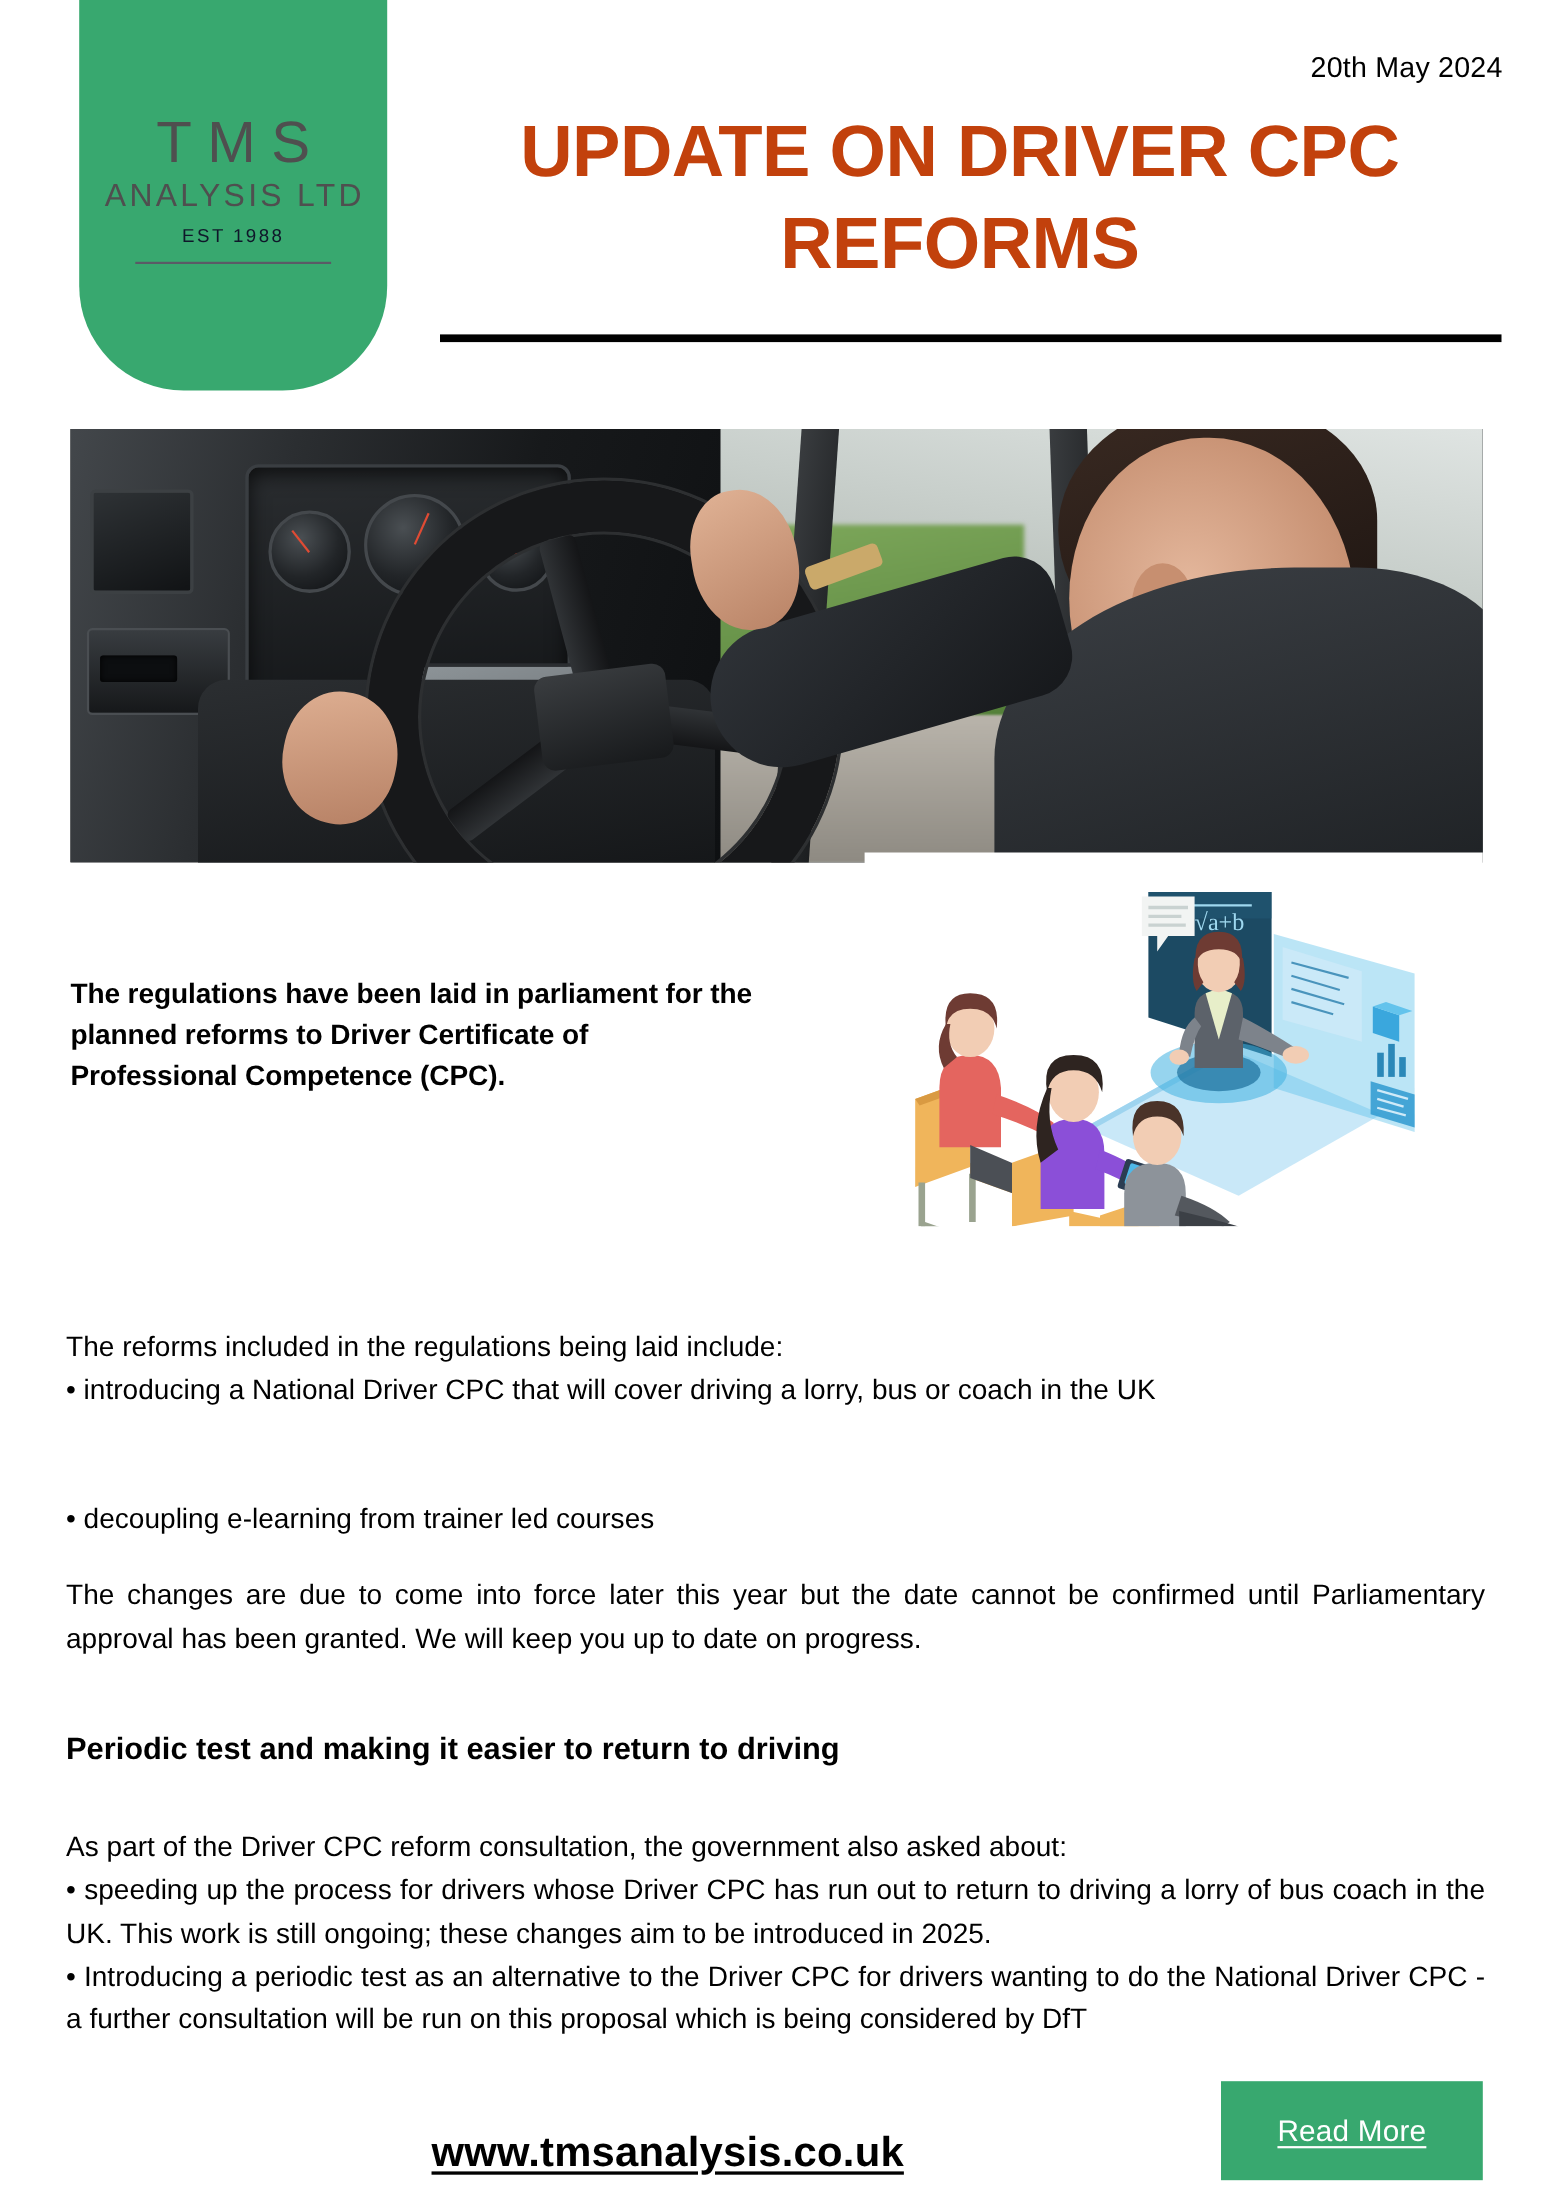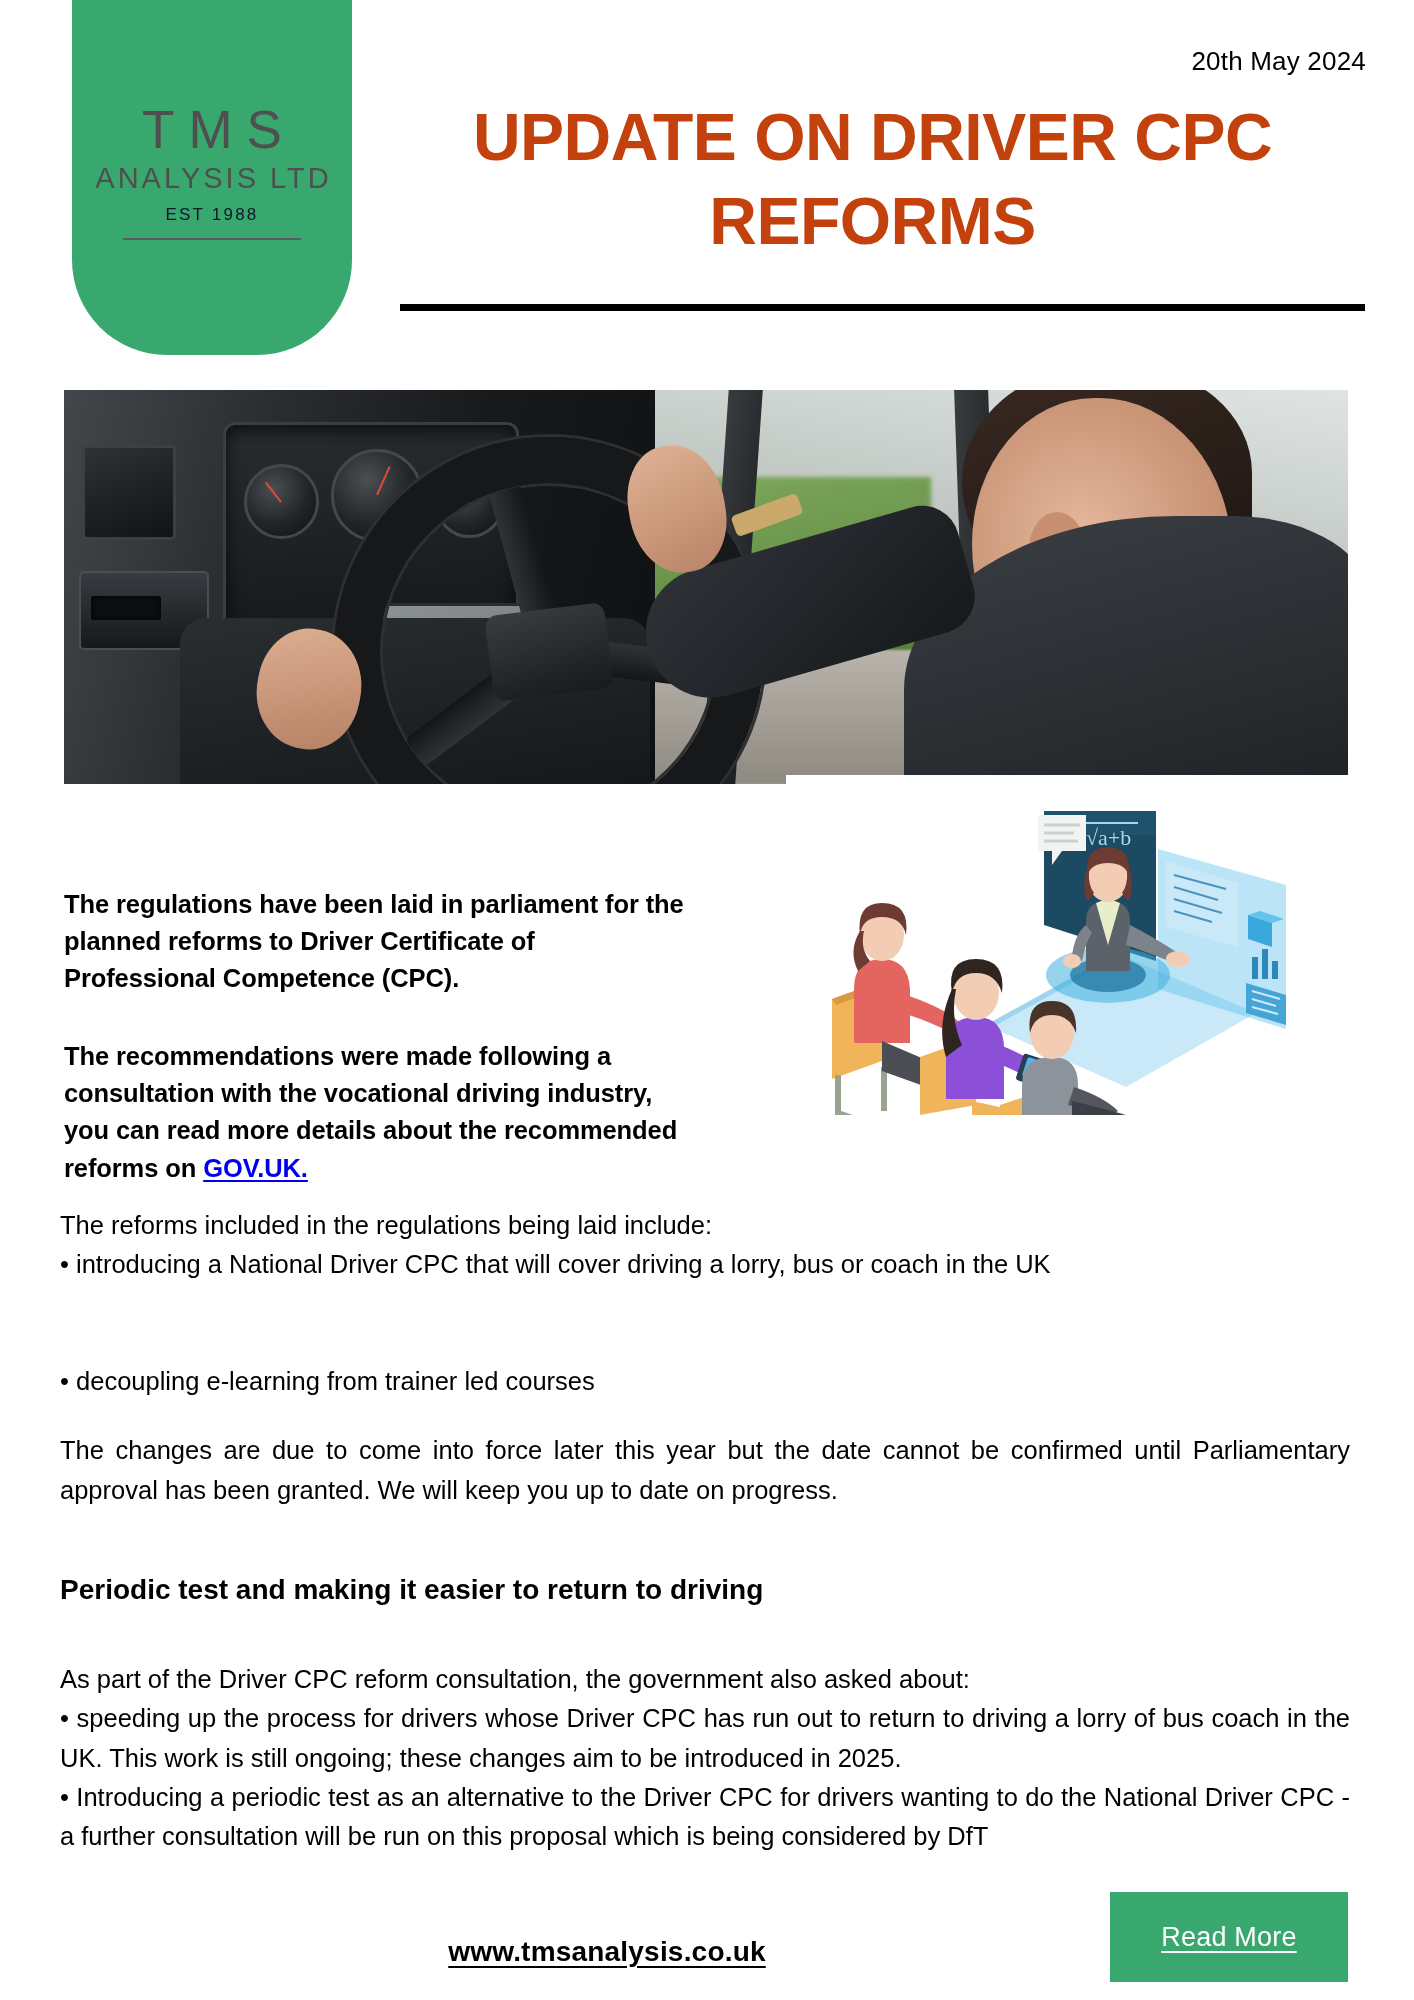--- a/index.html
+++ b/index.html
@@ -353,21 +353,21 @@
     text-underline-offset: 5px;
     letter-spacing: 0.2px;
   }
 
   .website {
     position: absolute;
     left: 0;
     top: 1936px;
     width: 1414px;
     text-align: center;
-    font-size: 28px;
+    font-size: 38px;
     font-weight: 700;
     color: #000000;
     text-underline-offset: 5px;
     letter-spacing: 0.2px;
     padding-right: 200px;
   }
 </style>
 </head>
 <body>
 
@@ -523,23 +523,20 @@
       <path d="M236 310 Q236 282 266 282 Q292 282 292 310 L292 340 L236 340 Z" fill="#8d939a"></path>
       <ellipse cx="266" cy="258" rx="22" ry="26" fill="#f2cdb4"></ellipse>
       <path d="M244 258 Q240 226 266 226 Q292 226 290 258 Q284 240 266 240 Q248 240 244 258 Z" fill="#4a3329"></path>
       <path d="M288 312 Q318 322 332 336 L326 340 L282 330 Z" fill="#54585e"></path>
       <path d="M286 326 Q320 334 340 340 L286 340 Z" fill="#3c4046"></path>
     </svg>
   </div>
 
   <div class="lead lead-1">The regulations have been laid in parliament for the planned reforms to Driver Certificate of Professional Competence (CPC).</div>
 
-  <div class="lead lead-2">
-    <span>The recommendations were made following a consultation with the vocational driving industry, you can read more details about the recommended reforms on </span><a class="link" href="#">GOV.UK.</a>
-  </div>
 
   <div class="body sec-1">
     <p>The reforms included in the regulations being laid include:</p>
     <p>• introducing a National Driver CPC that will cover driving a lorry, bus or coach in the UK</p>
   </div>
 
   <div class="body sec-2">
     <p>• decoupling e-learning from trainer led courses</p>
     <div class="spacer"></div>
     <p class="just">The changes are due to come into force later this year but the date cannot be confirmed until Parliamentary approval has been granted. We will keep you up to date on progress.</p>

